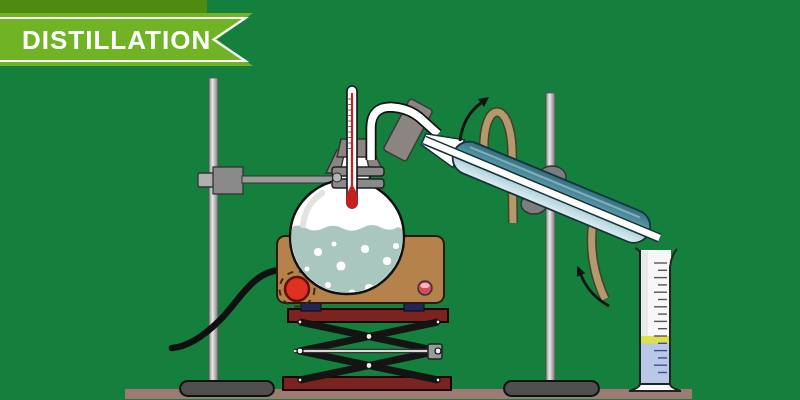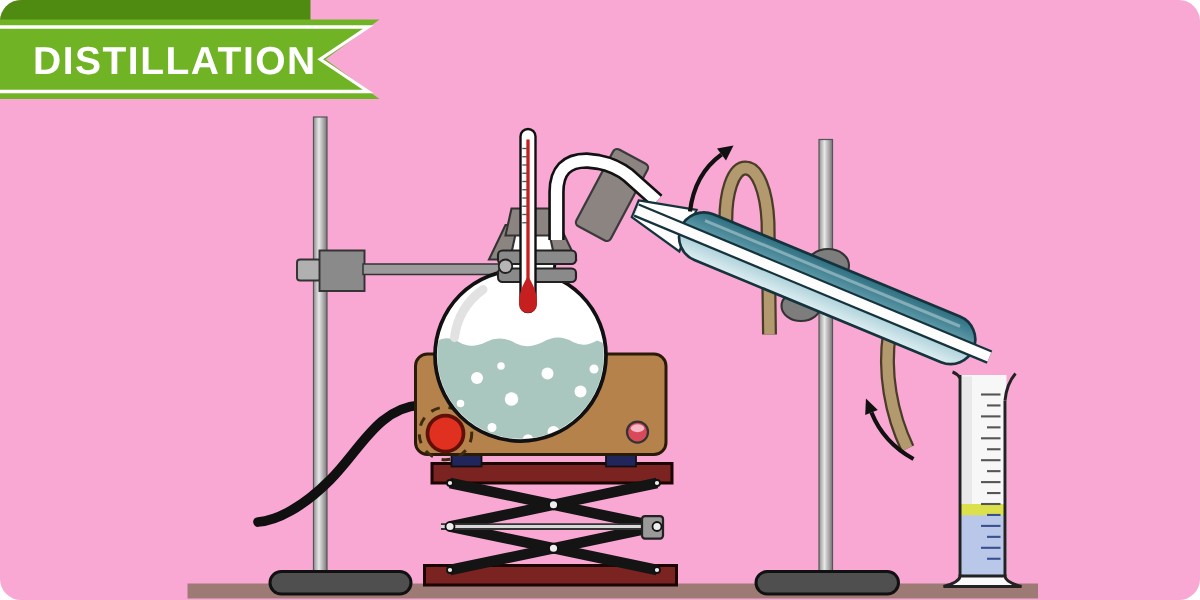--- a/index.html
+++ b/index.html
@@ -1,19 +1,18 @@
 <!DOCTYPE html>
 <html><head>
 <meta charset="utf-8">
 <style>
   html,body{margin:0;padding:0;background:#ffffff;}
   .stage{
-    position:relative;width:800px;height:400px;overflow:hidden;background:#f9a8d4;
+    position:relative;width:800px;height:400px;overflow:hidden;background:#15803d;
     font-family:"Liberation Sans", sans-serif;
-    border-radius:14px;
   }
   svg{display:block;}
   .banner-text{
     font-family:"Liberation Sans", sans-serif;
     font-weight:bold;font-size:26px;letter-spacing:1px;
   }
 </style>
 </head>
 <body>
 

